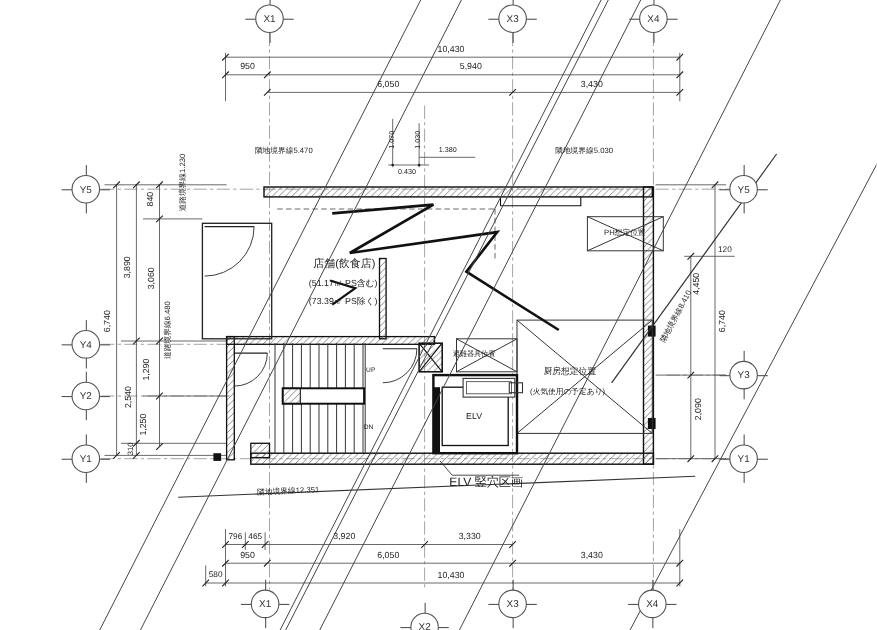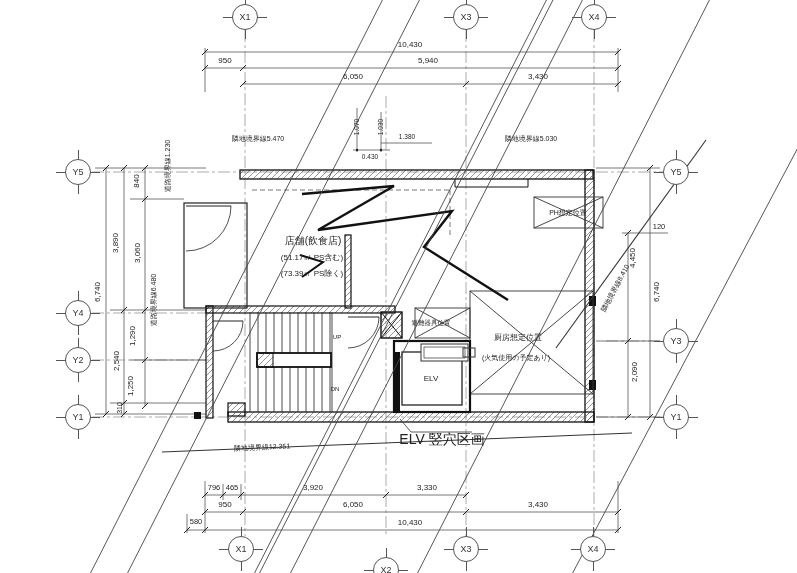--- a/index.html
+++ b/index.html
@@ -292,17 +292,17 @@
 <div class="t" style="left:262px;top:447px;font-size:7px;transform:translate(-50%,-50%) rotate(-2.4deg)">隣地境界線12.351</div>
 
 <div class="t" style="left:313px;top:241px;font-size:10px">店舗(飲食店)</div>
 <div class="t" style="left:312px;top:258px;font-size:8px">(51.17㎡ PS含む)</div>
 <div class="t" style="left:312px;top:274px;font-size:8px">(73.39㎡ PS除く)</div>
 <div class="t" style="left:518px;top:338px;font-size:8px">厨房想定位置</div>
 <div class="t" style="left:516px;top:357px;font-size:7px">(火気使用の予定あり)</div>
 <div class="t" style="left:568px;top:212px;font-size:7px">PH想定位置</div>
 <div class="t" style="left:431px;top:323px;font-size:6.5px">避難器具位置</div>
 <div class="t" style="left:431px;top:379px;font-size:8px">ELV</div>
-<div class="t" style="left:442px;top:439px;font-size:14px">ELV 竪穴区画</div>
+<div class="t" style="left:442px;top:439px;font-size:11px">ELV 竪穴区画</div>
 <div class="t" style="left:337px;top:337px;font-size:6px">UP</div>
 <div class="t" style="left:335px;top:389px;font-size:6px">DN</div>
 
 </div>
 
 </body></html>

